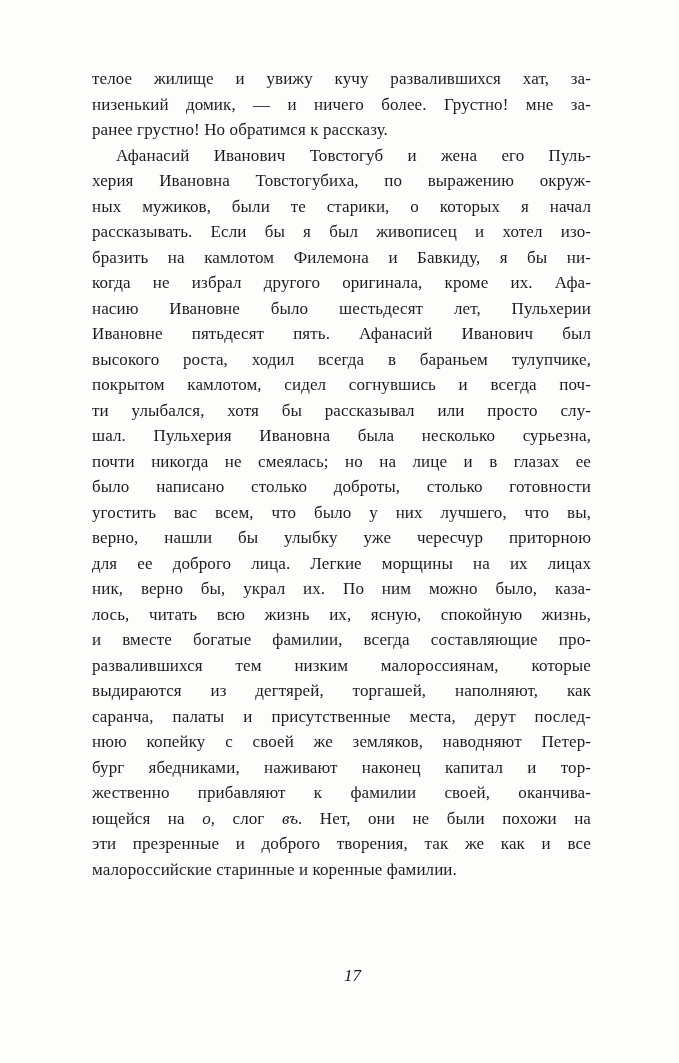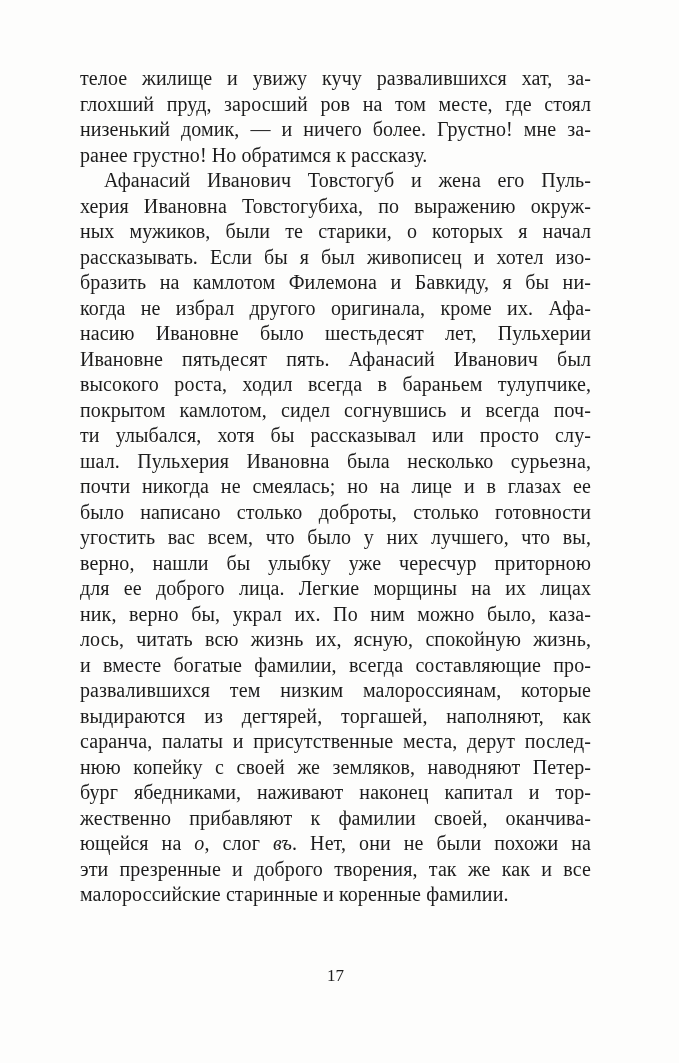--- a/index.html
+++ b/index.html
@@ -18,53 +18,54 @@
       position: absolute;
       inset: 0;
     }
     .text-block {
       position: absolute;
       left: 80px;
       top: 66px;
       width: 511px;
     }
     .line {
-      font-size: 20px;
+      font-size: 17px;
       line-height: 25.5px;
       height: 25.5px;
       white-space: normal;
       text-align: justify;
       letter-spacing: 0.1px;
+      margin-left: 12px;
     }
     .line.j {
       text-align-last: justify;
     }
     .line.ind {
       text-indent: 24px;
     }
     .line i {
       font-style: italic;
     }
     .page-number {
       position: absolute;
-      left: 80px;
+      left: 97px;
       top: 966px;
       width: 511px;
       text-align: center;
       font-size: 17px;
       line-height: 20px;
+      font-style: italic;
     }
   </style>
 </head>
 <body style="background: rgb(253, 253, 252); color: rgb(28, 28, 28);">
 
 <div class="page">
   <div class="text-block">
       <div class="line j">телое жилище и увижу кучу развалившихся хат, за-</div>
-      <div class="line j">глохший пруд, заросший ров на том месте, где стоял</div>
       <div class="line j">низенький домик, — и ничего более. Грустно! мне за-</div>
       <div class="line">ранее грустно! Но обратимся к рассказу.</div>
       <div class="line j ind">Афанасий Иванович Товстогуб и жена его Пуль-</div>
       <div class="line j">херия Ивановна Товстогубиха, по выражению окруж-</div>
       <div class="line j">ных мужиков, были те старики, о которых я начал</div>
       <div class="line j">рассказывать. Если бы я был живописец и хотел изо-</div>
       <div class="line j">бразить на камлотом Филемона и Бавкиду, я бы ни-</div>
       <div class="line j">когда не избрал другого оригинала, кроме их. Афа-</div>
       <div class="line j">насию Ивановне было шестьдесят лет, Пульхерии</div>
       <div class="line j">Ивановне пятьдесят пять. Афанасий Иванович был</div>

